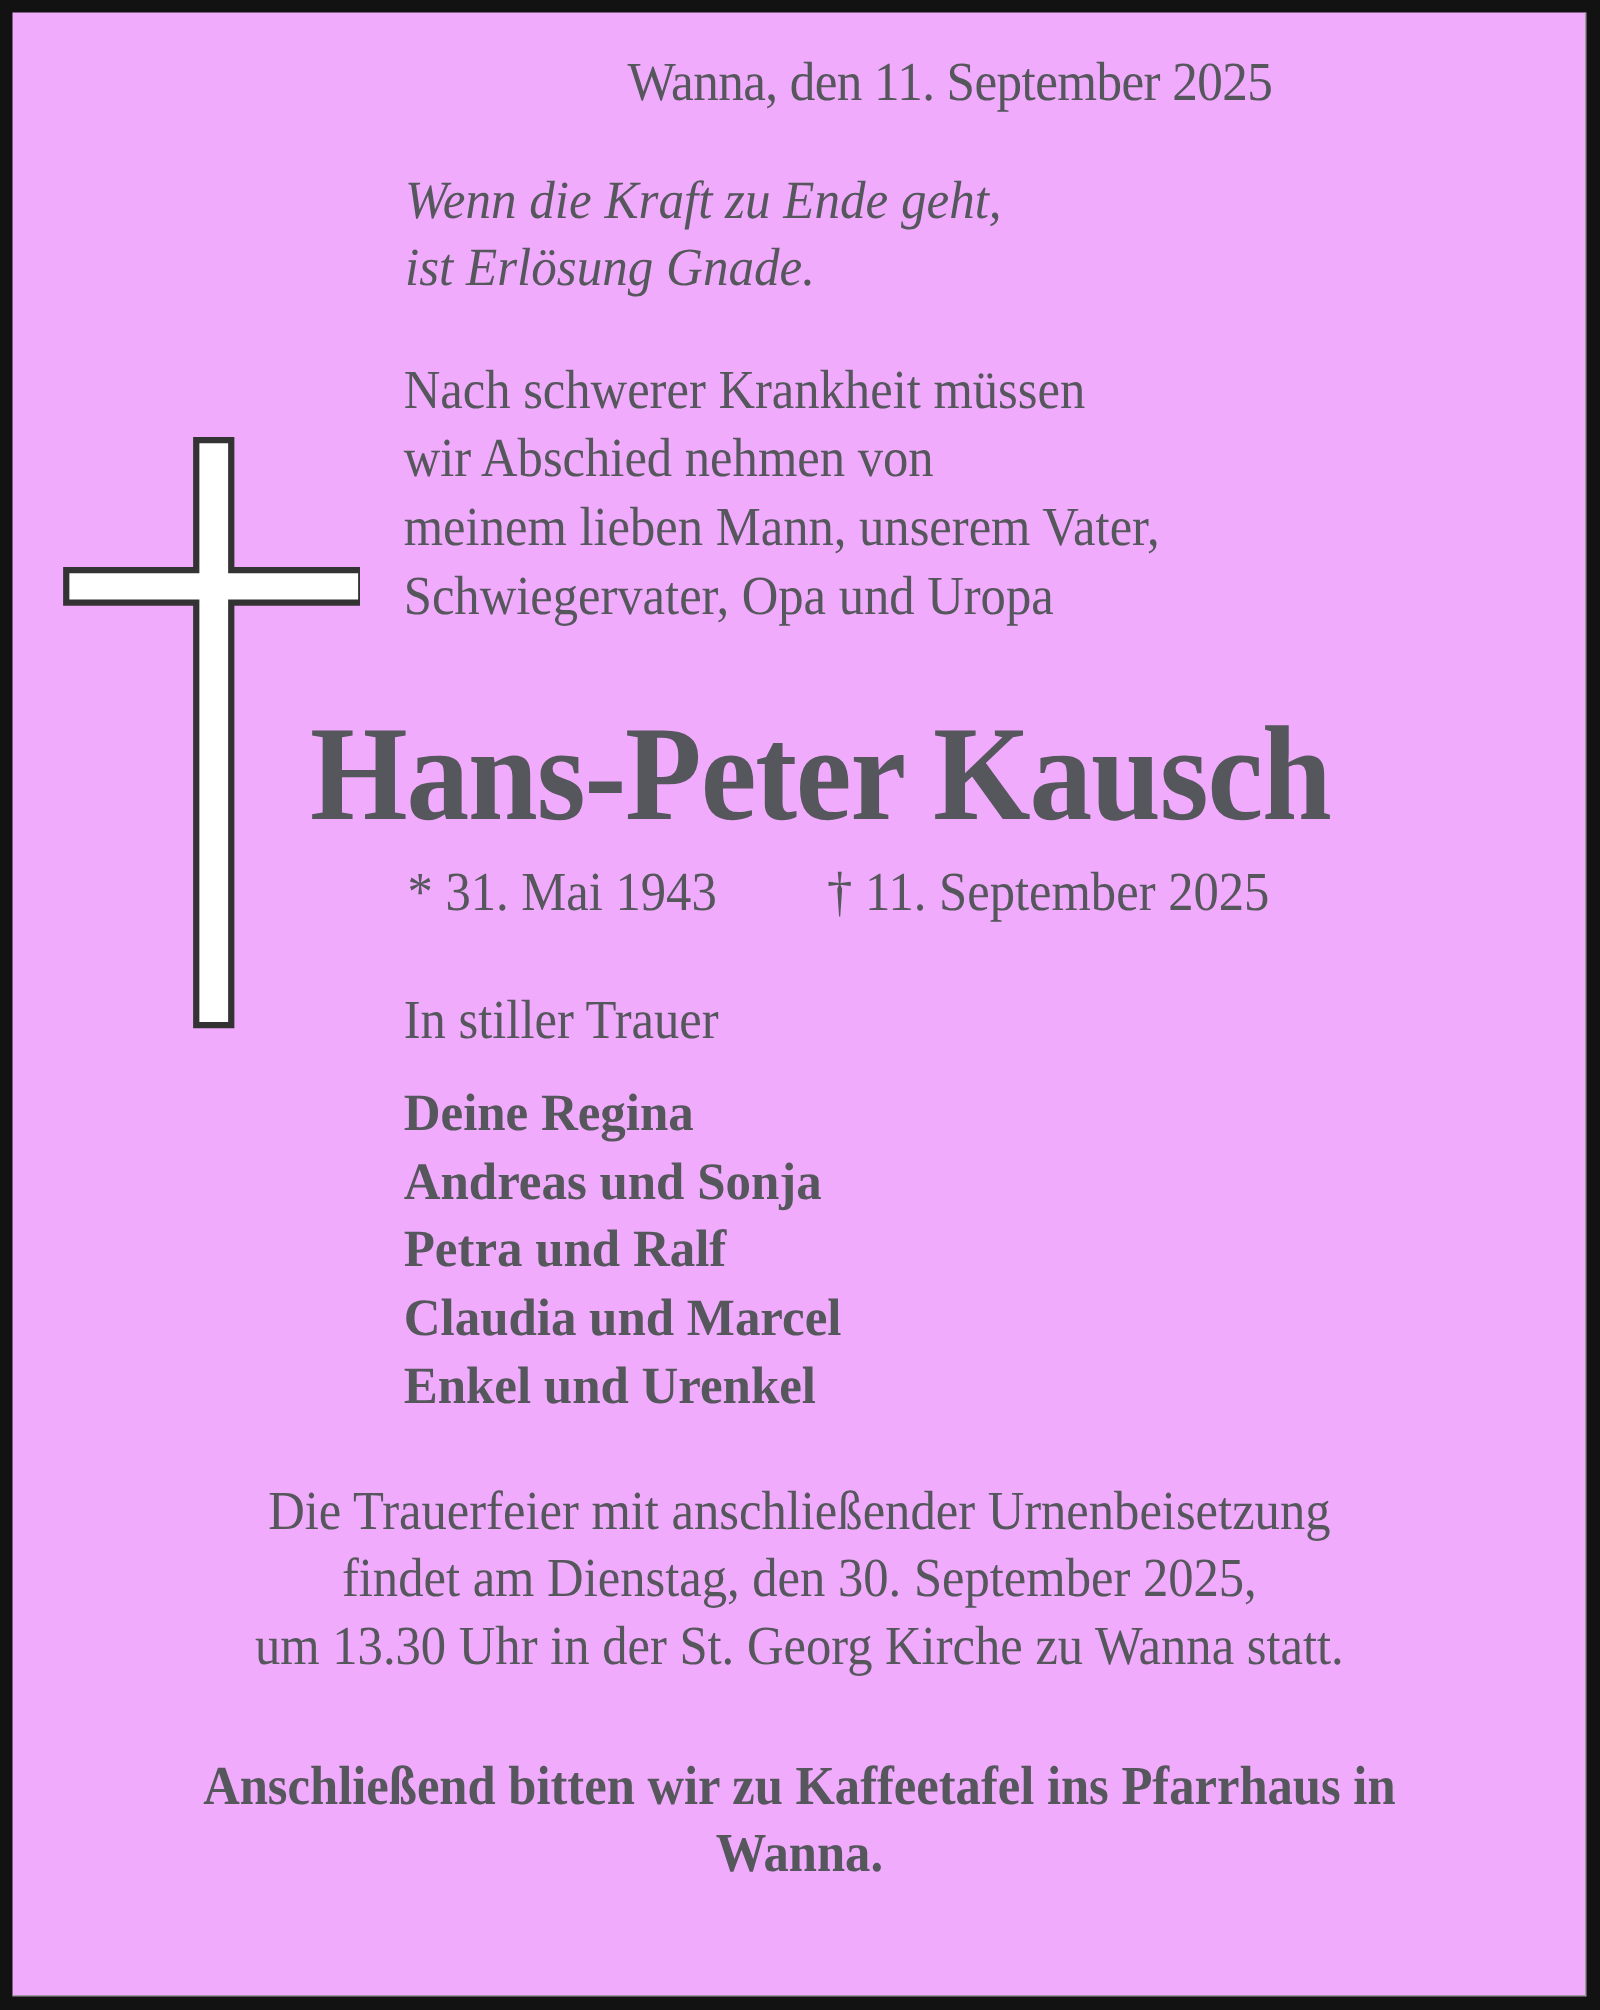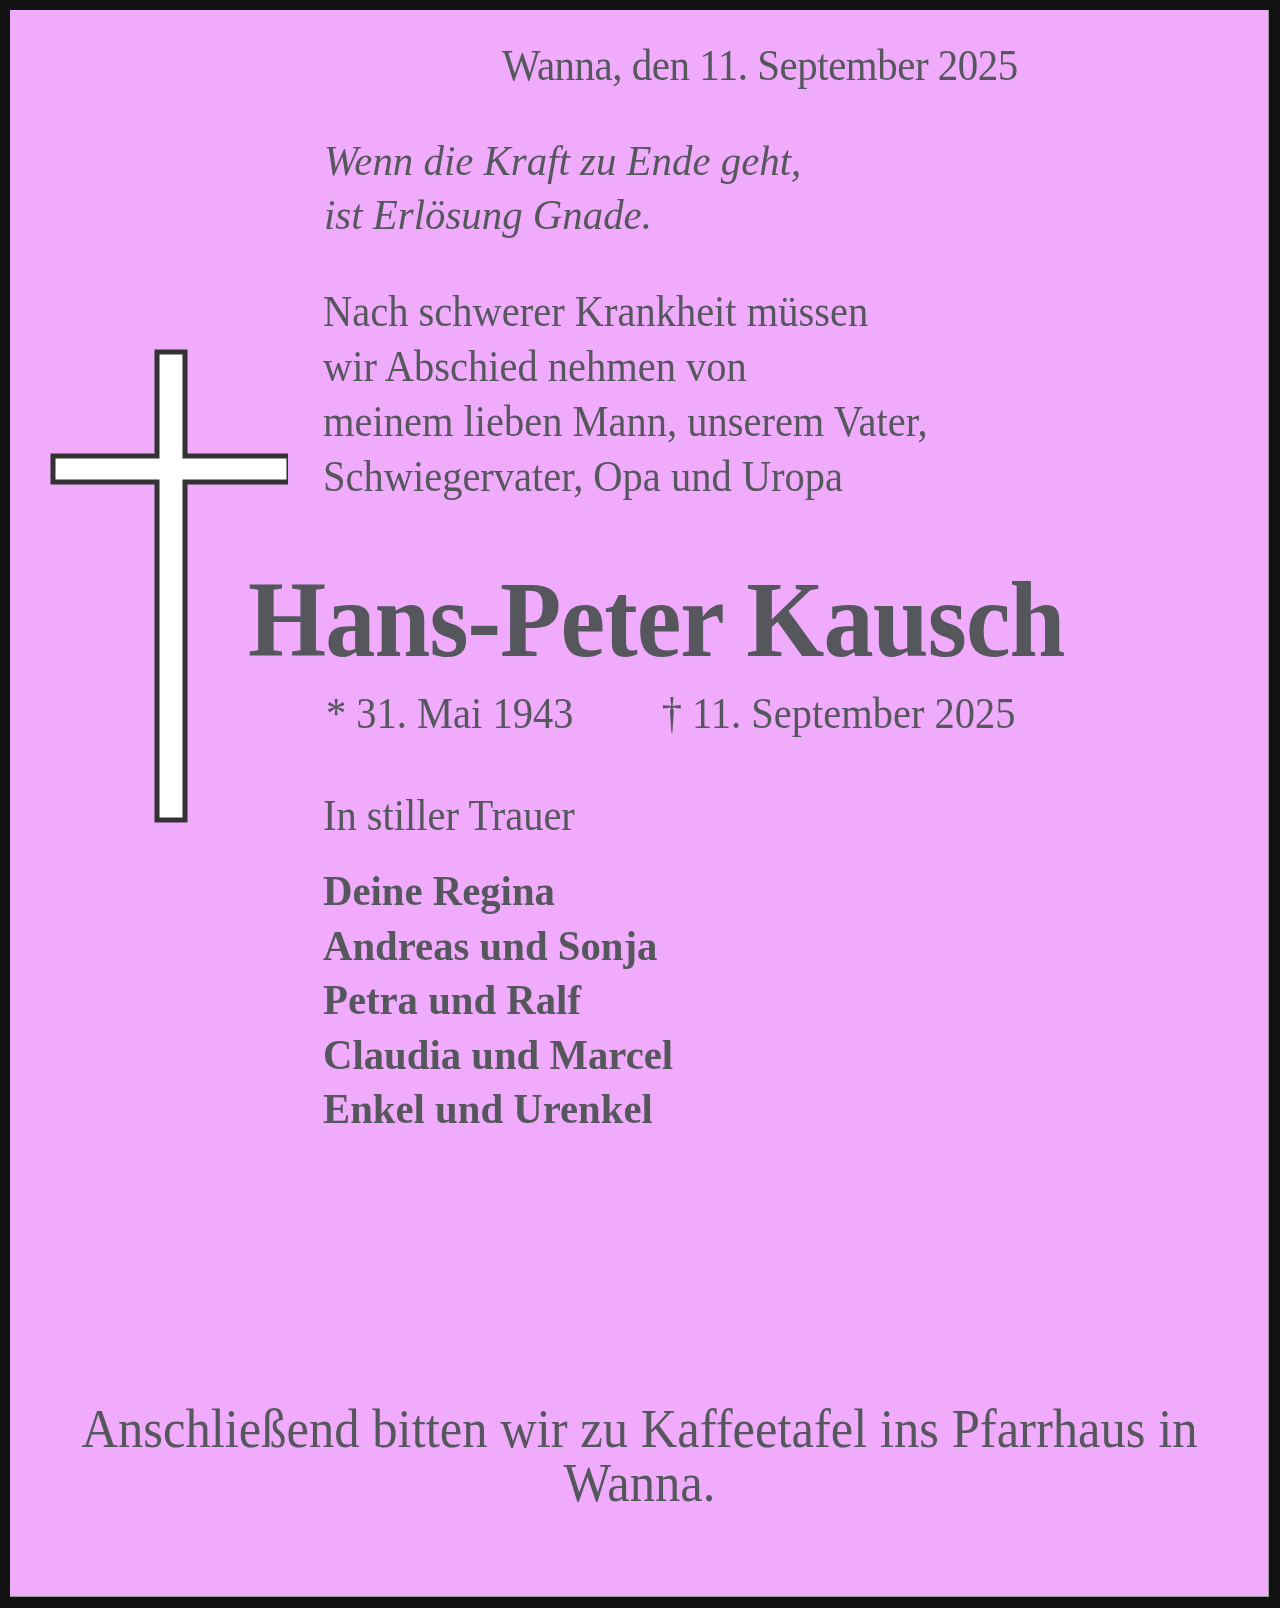--- a/index.html
+++ b/index.html
@@ -62,22 +62,23 @@
   .funeral {
     left: 0; width: 1259px; top: 1172px;
     text-align: center;
     font-size: 44px; line-height: 54px;
     white-space: normal;
   }
   .funeral div { transform: scaleX(0.92); transform-origin: center top; white-space: nowrap; }
   .afterwards {
     left: 0; width: 1259px; top: 1392px;
     text-align: center;
-    font-size: 55px; line-height: 54px;
+    font-size: 44px; line-height: 54px;
     white-space: normal;
+    font-weight: bold;
   }
   .afterwards div { transform: scaleX(0.92); transform-origin: center top; white-space: nowrap; }
   .cross {
     position: absolute;
     left: 32px; top: 330px;
     width: 246px; height: 486px;
   }
 </style>
 </head>
 <body>
@@ -111,19 +112,24 @@
   <div class="abs mourning-intro">In stiller Trauer</div>
 
   <div class="abs mourners">
     <div>Deine Regina</div>
     <div>Andreas und Sonja</div>
     <div>Petra und Ralf</div>
     <div>Claudia und Marcel</div>
     <div>Enkel und Urenkel</div>
   </div>
 
+  <div class="abs funeral">
+    <div>Die Trauerfeier mit anschließender Urnenbeisetzung</div>
+    <div>findet am Dienstag, den 30. September 2025,</div>
+    <div>um 13.30 Uhr in der St. Georg Kirche zu Wanna statt.</div>
+  </div>
 
   <div class="abs afterwards">
     <div>Anschließend bitten wir zu Kaffeetafel ins Pfarrhaus in</div>
     <div>Wanna.</div>
   </div>
 
 </div>
 
 </body></html>

